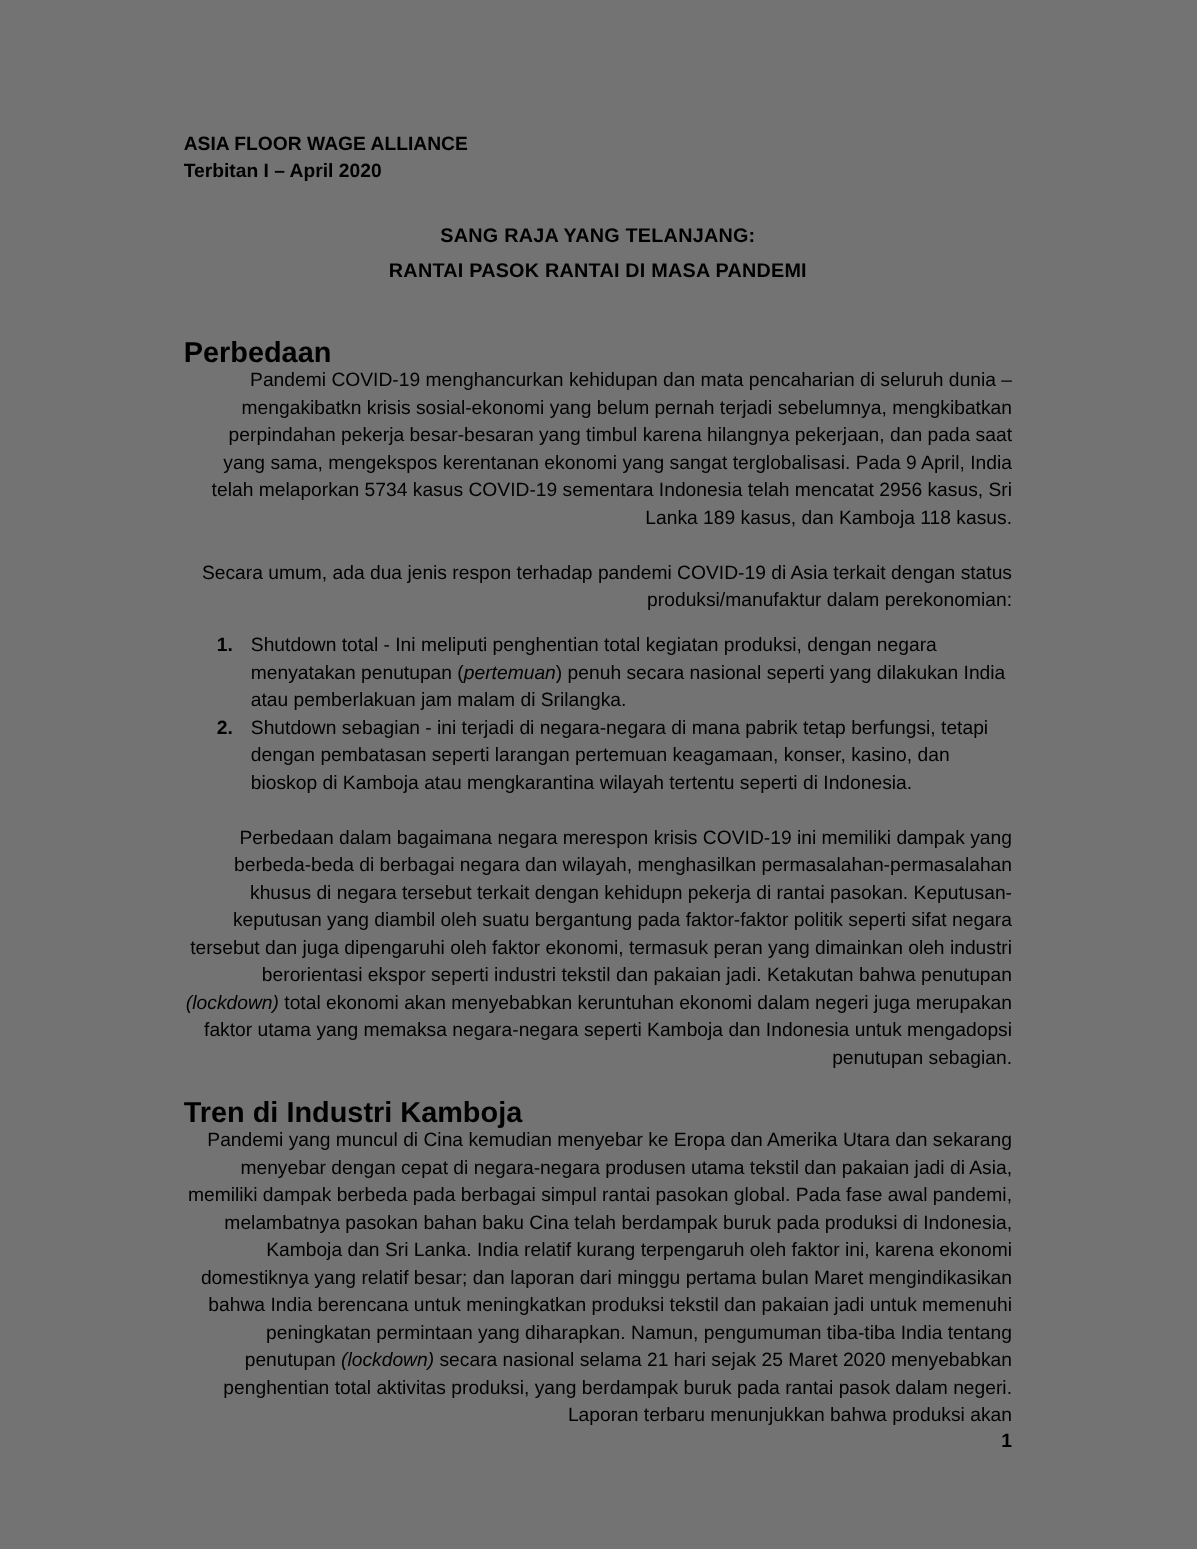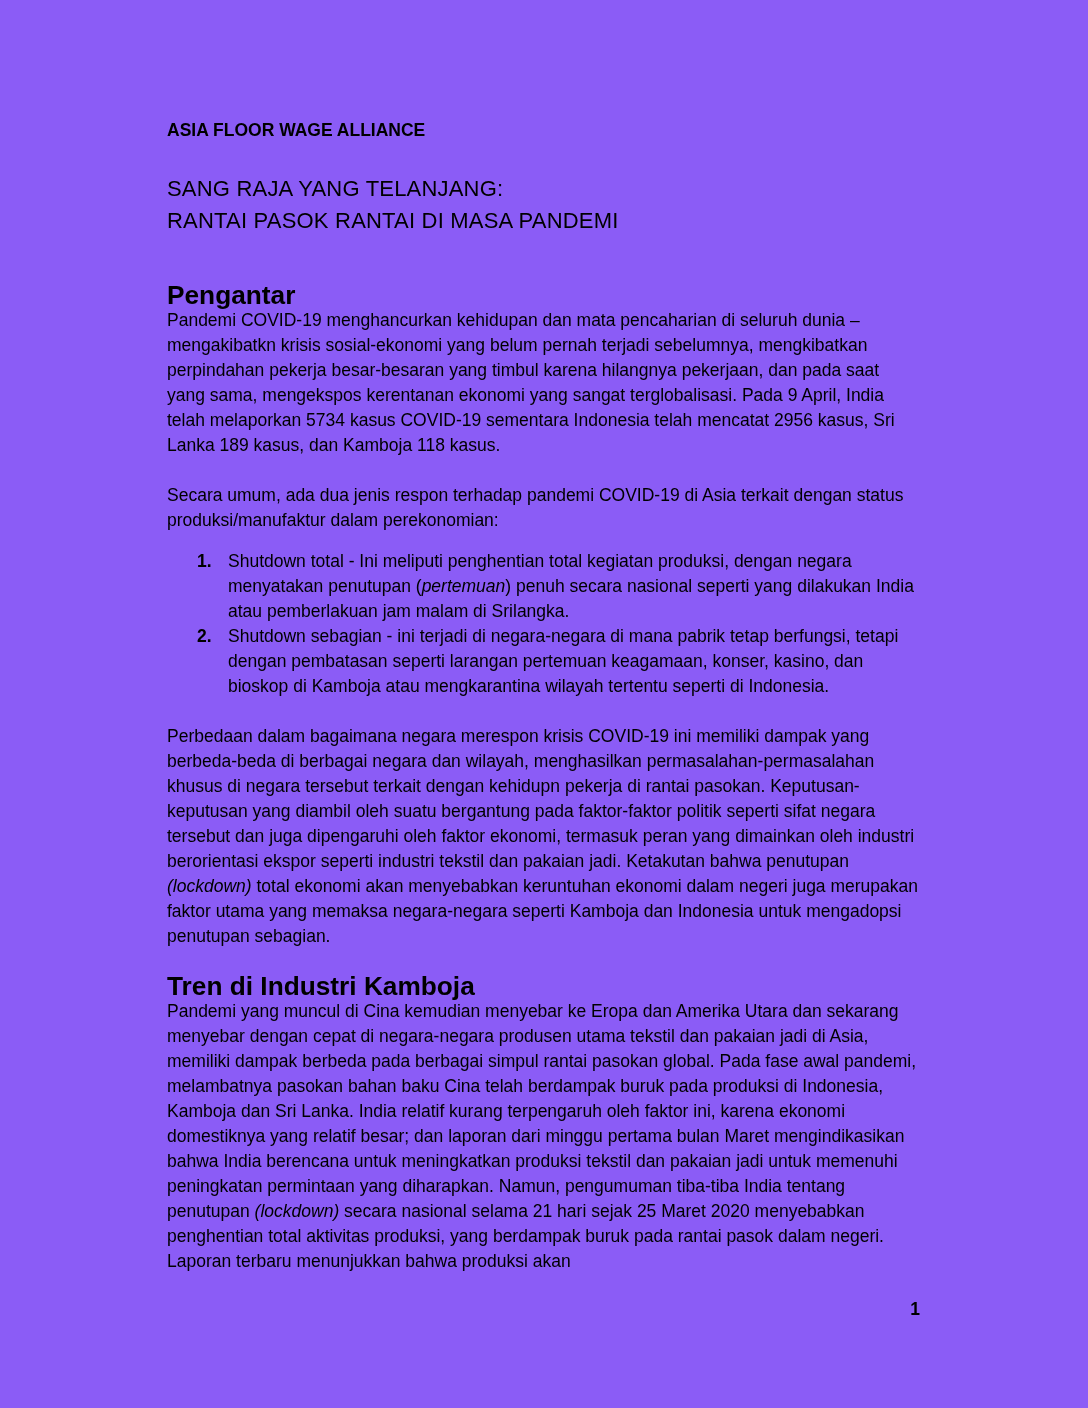--- a/index.html
+++ b/index.html
@@ -1,44 +1,45 @@
 <!DOCTYPE html>
 <html><head>
 <meta charset="utf-8">
 <style>
   * { margin: 0; padding: 0; box-sizing: border-box; }
   html, body { background: #ffffff; }
   .page {
     position: relative;
     width: 1088px;
     height: 1408px;
-    background: #8b5cf6;
+    background: #737373;
     color: #000000;
     font-family: "Liberation Sans", sans-serif;
     font-size: 17.5px;
     line-height: 25px;
     padding: 118px 168px 0 167px;
     overflow: hidden;
   }
   .doc-header { font-weight: bold; }
   .doc-title {
     margin-top: 30px;
-    font-size: 22px;
+    font-size: 18px;
     line-height: 32px;
-    font-weight: normal;
+    font-weight: bold;
     letter-spacing: 0.2px;
+    text-align: center;
   }
   .doc-title .t-line { display: block; }
   .section { margin-top: 0; }
   .section-heading {
     margin-top: 46px;
     font-weight: bold;
   }
   .section-heading.tight { margin-top: 25px; }
-  p.para { margin: 0 0 25px 0; }
+  p.para { margin: 0 0 25px 0; text-align: right; }
   p.para.first { margin-top: 0; }
   .num-list { list-style: none; margin: 0; }
   .list-item { position: relative; padding-left: 61px; }
   .li-num {
     position: absolute;
     left: 30px;
     font-weight: bold;
   }
   em { font-style: italic; }
   .page-number {
@@ -48,29 +49,30 @@
     font-weight: bold;
   }
 </style>
 </head>
 <body>
 
 <div class="page">
 
   <header class="doc-header">
     <div>ASIA FLOOR WAGE ALLIANCE</div>
+    <div>Terbitan I – April 2020</div>
   </header>
 
   <h1 class="doc-title">
     <span class="t-line">SANG RAJA YANG TELANJANG:</span>
     <span class="t-line">RANTAI PASOK RANTAI DI MASA PANDEMI</span>
   </h1>
 
   <section class="section">
-    <h2 class="section-heading">Pengantar</h2>
+    <h2 class="section-heading">Perbedaan</h2>
     <p class="para first">Pandemi COVID-19 menghancurkan kehidupan dan mata pencaharian di seluruh dunia – mengakibatkn krisis sosial-ekonomi yang belum pernah terjadi sebelumnya, mengkibatkan perpindahan pekerja besar-besaran yang timbul karena hilangnya pekerjaan, dan pada saat yang sama, mengekspos kerentanan ekonomi yang sangat terglobalisasi. Pada 9 April, India telah melaporkan 5734 kasus COVID-19 sementara Indonesia telah mencatat 2956 kasus, Sri Lanka 189 kasus, dan Kamboja 118 kasus.</p>
     <p class="para" style="margin-bottom:16px">Secara umum, ada dua jenis respon terhadap pandemi COVID-19 di Asia terkait dengan status produksi/manufaktur dalam perekonomian:</p>
     <ol class="num-list">
       <li class="list-item">
         <span class="li-num">1.</span>
         <span class="li-text"><span>Shutdown total - Ini meliputi penghentian total kegiatan produksi, dengan negara menyatakan penutupan (</span><em>pertemuan</em><span>) penuh secara nasional seperti yang dilakukan India atau pemberlakuan jam malam di Srilangka.</span></span>
       </li>
       <li class="list-item">
         <span class="li-num">2.</span>
         <span class="li-text"><span>Shutdown sebagian - ini terjadi di negara-negara di mana pabrik tetap berfungsi, tetapi dengan pembatasan seperti larangan pertemuan keagamaan, konser, kasino, dan bioskop di Kamboja atau mengkarantina wilayah tertentu seperti di Indonesia.</span></span>

